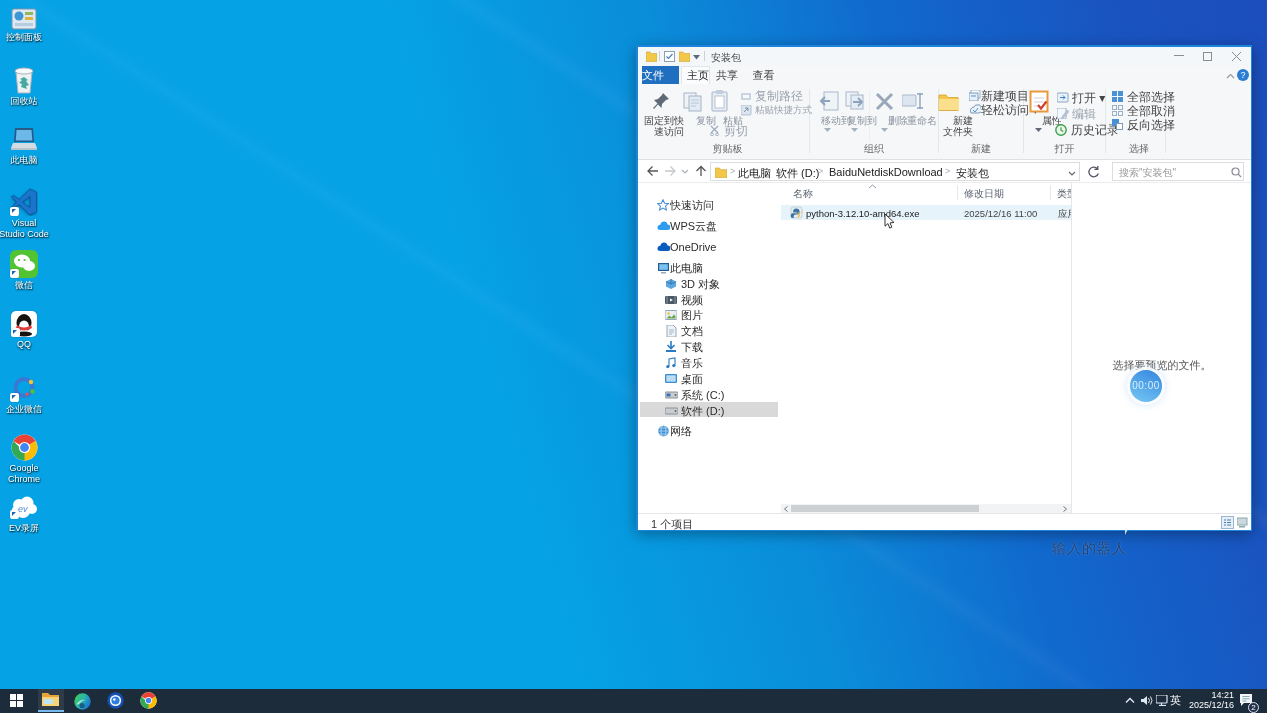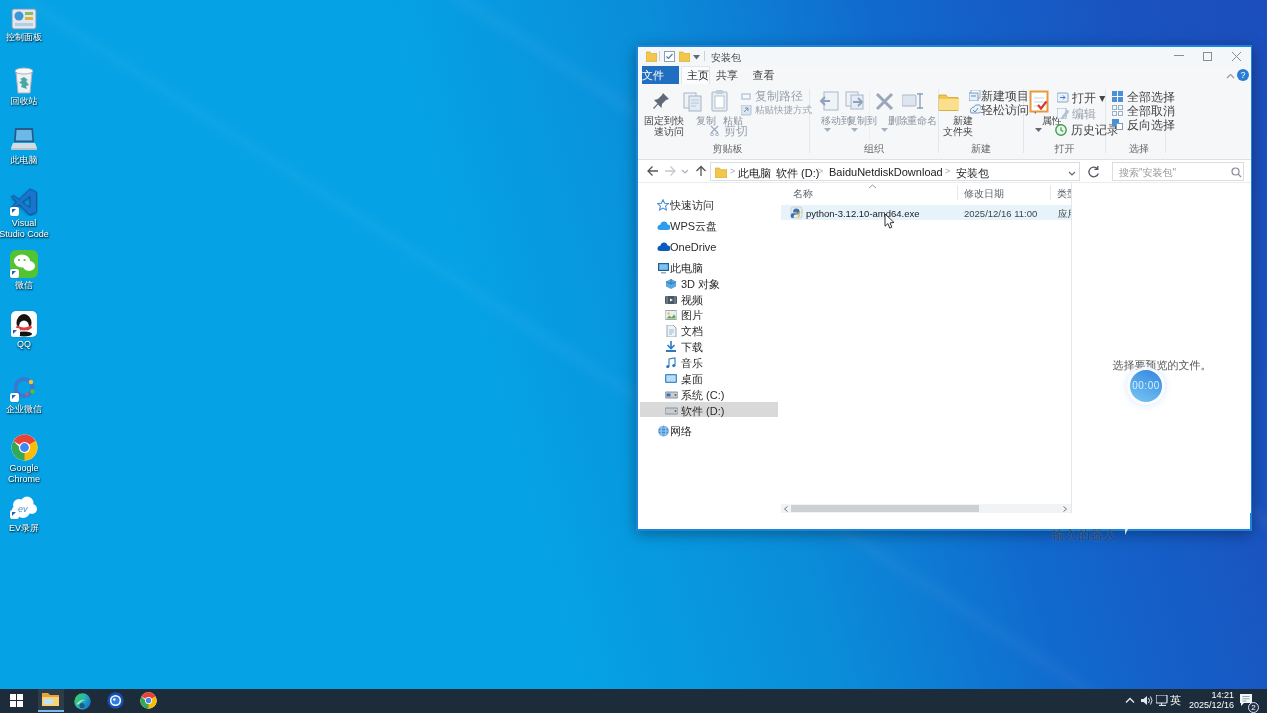--- a/index.html
+++ b/index.html
@@ -482,27 +482,37 @@
   <svg class="abs" style="left:281px;top:2px" width="6" height="6">
         <path d="M1.5 .5 L4.5 3 l-3 2.5" stroke="#777" fill="none"></path>
       </svg>
   <div class="abs" style="left:10px;top:1px;width:188px;height:7px;background:#cdd1d4"></div>
  </div>
 
  <div class="abs" style="left:433px;top:136px;width:180px;height:330px;background:#fff;border-left:1px solid #e4e7ea">
   <div class="abs" style="left:0;top:175px;width:180px;text-align:center;color:#555">选择要预览的文件。</div>
  </div>
 
+ <div class="abs" style="left:0;top:466px;width:613px;height:17px;background:#fff;border-top:1px solid #e4e7ea">
+  <div class="abs" style="left:13px;top:3px;color:#333">1 个项目</div>
+  <div class="abs" style="left:583px;top:2px;width:13px;height:13px;border:1px solid #9ab6d0;background:#e6f0fa"><svg width="11" height="11">
+          <path d="M2 3 h2 M2 5.5 h2 M2 8 h2 M5 3 h4 M5 5.5 h4 M5 8 h4" stroke="#4a7ca8" stroke-width="1"></path>
+        </svg></div>
+  <div class="abs" style="left:598px;top:2px;width:13px;height:13px"><svg width="11" height="11" style="margin:1px">
+          <rect x="0" y="1" width="10" height="7" fill="#cdd7e0" stroke="#8aa"></rect>
+          <rect x="2" y="9" width="6" height="1.5" fill="#8aa"></rect>
+        </svg></div>
+ </div>
 </div>
 
 <div class="abs" style="left:1130px;top:370px;width:32px;height:32px;border-radius:50%;background:linear-gradient(205deg,#3a8ce2 10%,#55a7ea 50%,#74c4f0 95%);box-shadow:0 0 0 3px rgba(255,255,255,.8),0 0 6px 4px rgba(190,220,250,.5);color:#d9eefd;font-size:10px;letter-spacing:.5px;text-align:center;line-height:32px">00:00</div>
 <svg class="abs" style="left:884px;top:213px" width="12" height="17">
     <path d="M1 1 L1 13.2 L3.9 10.6 L5.7 15.1 L7.8 14.2 L6 9.9 L10 9.5 Z" fill="#fff" stroke="#333" stroke-width="1"></path>
   </svg>
-<div class="abs" style="left:1052px;top:527px;color:rgba(25,30,50,.6);font-size:12px;letter-spacing:1px;filter:blur(.5px);text-shadow:0 0 2px rgba(255,255,255,.3)">输入的器人</div>
+<div class="abs" style="left:1052px;top:540px;color:rgba(25,30,50,.6);font-size:14px;letter-spacing:1px;filter:blur(.5px);text-shadow:0 0 2px rgba(255,255,255,.3)">输入的器人</div>
 <div class="abs" style="left:1125px;top:528px;width:0;height:0;border-left:3px solid rgba(245,248,252,.85);border-bottom:6px solid transparent;border-top:1px solid transparent"></div>
 
 <div class="abs" style="left:0;top:689px;width:1267px;height:24px;background:#1d2c3b">
  <svg class="abs" style="left:10px;top:5px" width="13" height="13">
       <rect x="0" y="0" width="6" height="6" fill="#fcfcfc"></rect>
       <rect x="7" y="0" width="6" height="6" fill="#fcfcfc"></rect>
       <rect x="0" y="7" width="6" height="6" fill="#fcfcfc"></rect>
       <rect x="7" y="7" width="6" height="6" fill="#fcfcfc"></rect>
     </svg>
  <div class="abs" style="left:38px;top:0;width:26px;height:23px;background:rgba(255,255,255,.08);border-bottom:2px solid #76b9ed">

